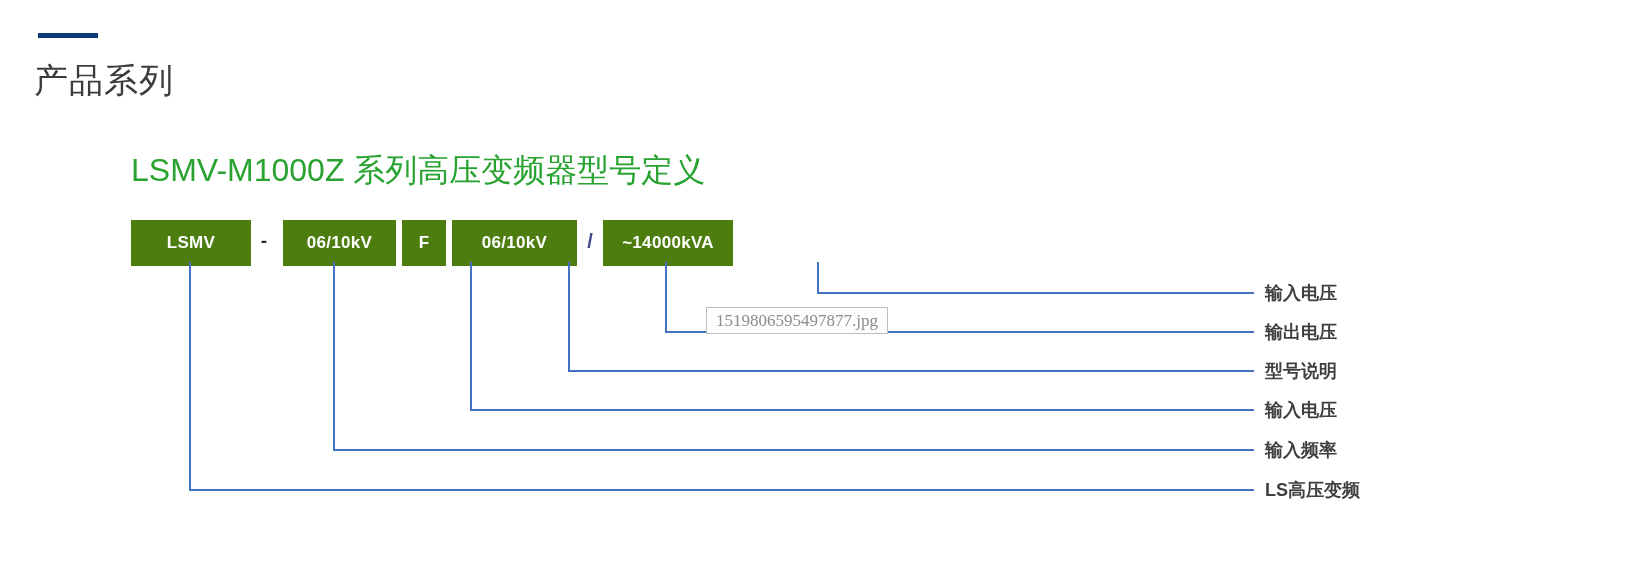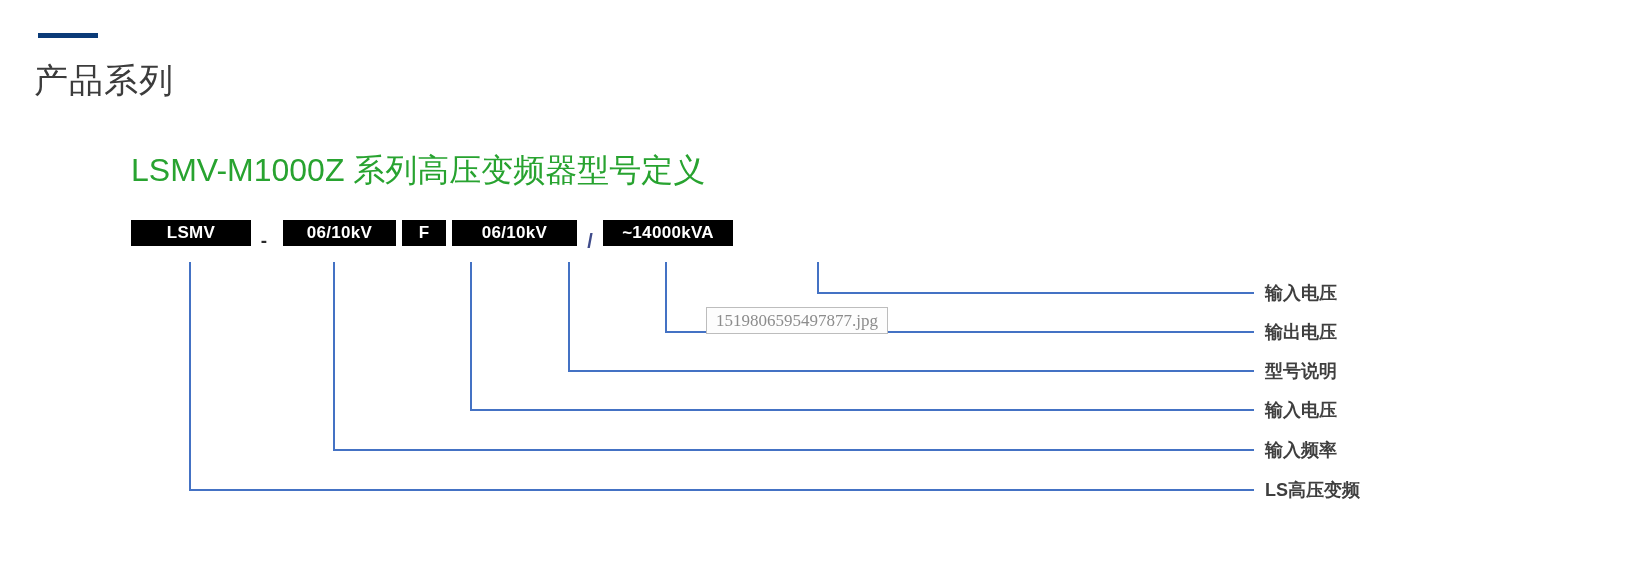--- a/index.html
+++ b/index.html
@@ -60,28 +60,28 @@
   
   .code-row {
     position: absolute;
     left: 131px;
     top: 220px;
     height: 42px;
     display: flex;
     align-items: stretch;
   }
   .code-box {
-    background: #000000;
+    background: #4d7c0f;
     color: #ffffff;
     font-size: 17px;
     font-weight: bold;
     display: flex;
     align-items: center;
     justify-content: center;
-    height: 26px;
+    height: 46px;
     letter-spacing: 0.3px;
   }
   .code-sep {
     display: flex;
     align-items: center;
     justify-content: center;
     height: 42px;
     color: #2b2b2b;
     font-size: 19px;
     font-weight: bold;

